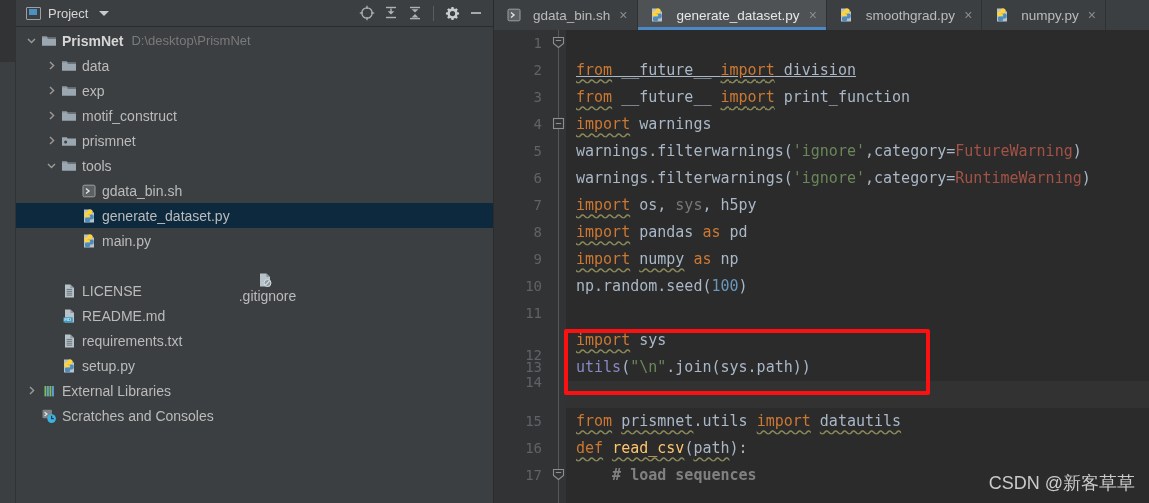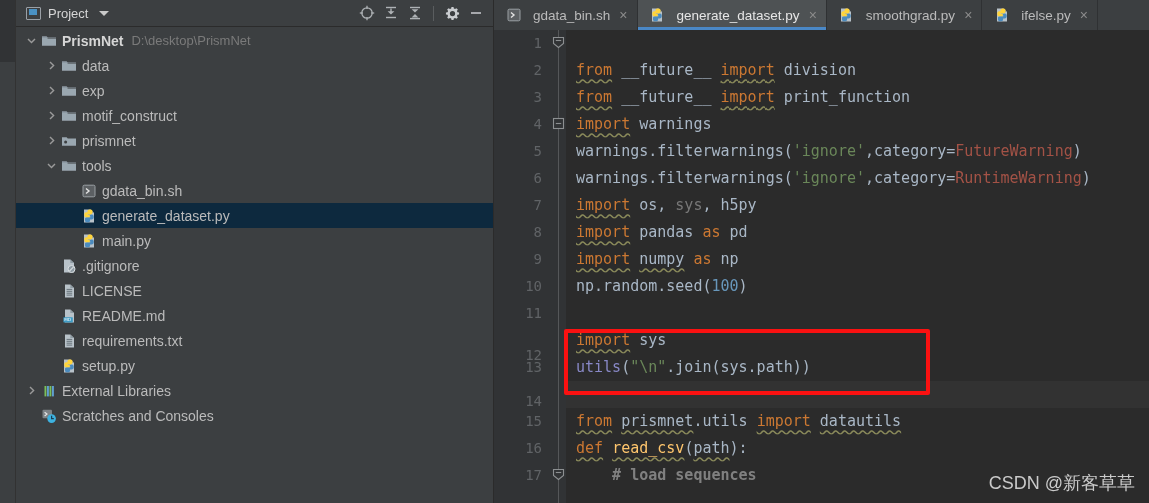--- a/index.html
+++ b/index.html
@@ -420,21 +420,21 @@
           <span class="node-icon">
             <svg width="16" height="16" viewBox="0 0 16 16">
               <path d="M3 1.4h6.3L13 5.1v9.5H3z" fill="#b8c2c9"></path>
               <path d="M9.3 1.4 L13 5.1 H9.3z" fill="#8e9ba3"></path>
               <path d="M7.2 6.4h3.6c1.1 0 1.9.8 1.9 1.9v1.3c0 1-.8 1.8-1.9 1.8H9.1v1.1c0 1-.8 1.8-1.9 1.8H5.9C4.8 14.3 4 13.5 4 12.5v-1.4c0-1 .8-1.8 1.9-1.8h3.5V8.6H7.2z" fill="#4b8bbe"></path>
               <path d="M8.8 9.3H5.2c-1.1 0-1.9-.8-1.9-1.8V6.2c0-1 .8-1.9 1.9-1.9h1.3V3.2c0-1 .8-1.8 1.9-1.8h1.3c1 0 1.8.8 1.8 1.8v1.4c0 1-.8 1.8-1.8 1.8H6.2v.6h2.6z" fill="#ffd43b"></path>
             </svg>
           </span>
           <span class="node-label">main.py</span>
         </div>
-        <div class="tree-row" style="padding-left: 26px;">
+        <div class="tree-row" style="padding-left: 26px; flex-direction: column;">
           <span class="twisty blank"></span>
           <span class="node-icon">
             <svg width="16" height="16" viewBox="0 0 16 16">
               <path d="M3 1.4h6.3L13 5.1v9.5H3z" fill="#b8c2c9"></path>
               <path d="M9.3 1.4 L13 5.1 H9.3z" fill="#8e9ba3"></path>
               <circle cx="10.5" cy="11" r="3.5" fill="#8e9ba3" stroke="#d8dde0" stroke-width="1"></circle>
               <line x1="8.4" y1="13.1" x2="12.6" y2="8.9" stroke="#d8dde0" stroke-width="1.2"></line>
             </svg>
           </span>
           <span class="node-label">.gitignore</span>
@@ -562,41 +562,41 @@
         </div>
         <div class="tab">
           <span class="node-icon">
             <svg width="16" height="16" viewBox="0 0 16 16">
               <path d="M3 1.4h6.3L13 5.1v9.5H3z" fill="#b8c2c9"></path>
               <path d="M9.3 1.4 L13 5.1 H9.3z" fill="#8e9ba3"></path>
               <path d="M7.2 6.4h3.6c1.1 0 1.9.8 1.9 1.9v1.3c0 1-.8 1.8-1.9 1.8H9.1v1.1c0 1-.8 1.8-1.9 1.8H5.9C4.8 14.3 4 13.5 4 12.5v-1.4c0-1 .8-1.8 1.9-1.8h3.5V8.6H7.2z" fill="#4b8bbe"></path>
               <path d="M8.8 9.3H5.2c-1.1 0-1.9-.8-1.9-1.8V6.2c0-1 .8-1.9 1.9-1.9h1.3V3.2c0-1 .8-1.8 1.9-1.8h1.3c1 0 1.8.8 1.8 1.8v1.4c0 1-.8 1.8-1.8 1.8H6.2v.6h2.6z" fill="#ffd43b"></path>
             </svg>
           </span>
-          <span>ifelse.py</span>
+          <span>numpy.py</span>
           <span class="tab-close">×</span>
         </div>
       </div>
 
     <div class="code-wrap">
       <div class="gutter" id="gutter">
           <div class="ln" style="top: 0px;">1</div>
           <div class="ln" style="top: 27px;">2</div>
           <div class="ln" style="top: 54px;">3</div>
           <div class="ln" style="top: 81px;">4</div>
           <div class="ln" style="top: 108px;">5</div>
           <div class="ln" style="top: 135px;">6</div>
           <div class="ln" style="top: 162px;">7</div>
           <div class="ln" style="top: 189px;">8</div>
           <div class="ln" style="top: 216px;">9</div>
           <div class="ln" style="top: 243px;">10</div>
           <div class="ln" style="top: 270px;">11</div>
           <div class="ln" style="top: 312px;">12</div>
           <div class="ln" style="top: 324px;">13</div>
-          <div class="ln" style="top: 358px;">14</div>
+          <div class="ln" style="top: 339px;">14</div>
           <div class="ln" style="top: 378px;">15</div>
           <div class="ln" style="top: 405px;">16</div>
           <div class="ln" style="top: 432px;">17</div>
         </div>
       <div class="fold-col">
         <div class="fold-line"></div>
         <div class="fold-marker" style="top:5px">
           <svg width="13" height="13" viewBox="0 0 13 13">
             <path d="M1.5 1.5 h10 v6 l-5 4 -5 -4 z" fill="#313335" stroke="#8c8f91" stroke-width="1.1"></path>
             <line x1="3.8" y1="4.5" x2="9.2" y2="4.5" stroke="#8c8f91" stroke-width="1.1"></line>
@@ -610,21 +610,21 @@
         </div>
         <div class="fold-marker" style="top:437px">
           <svg width="13" height="13" viewBox="0 0 13 13">
             <path d="M1.5 1.5 h10 v6 l-5 4 -5 -4 z" fill="#313335" stroke="#8c8f91" stroke-width="1.1"></path>
             <line x1="3.8" y1="4.5" x2="9.2" y2="4.5" stroke="#8c8f91" stroke-width="1.1"></line>
           </svg>
         </div>
       </div>
       <div class="code-col" id="codecol">
           <div class="caret-row" style="top: 351px;"></div>
-          <div class="cl" style="top: 27px;"><span class="kw" style="text-decoration:underline wavy #8a8a5a;text-underline-offset:3px;">from</span> __future__ <span class="kw" style="text-decoration:underline wavy #8a8a5a;text-underline-offset:3px;">import</span> division</div>
+          <div class="cl" style="top: 27px; text-decoration: underline;"><span class="kw" style="text-decoration:underline wavy #8a8a5a;text-underline-offset:3px;">from</span> __future__ <span class="kw" style="text-decoration:underline wavy #8a8a5a;text-underline-offset:3px;">import</span> division</div>
           <div class="cl" style="top: 54px;"><span class="kw" style="text-decoration:underline wavy #8a8a5a;text-underline-offset:3px;">from</span> __future__ <span class="kw" style="text-decoration:underline wavy #8a8a5a;text-underline-offset:3px;">import</span> print_function</div>
           <div class="cl" style="top: 81px;"><span class="kw" style="text-decoration:underline wavy #8a8a5a;text-underline-offset:3px;">import</span> warnings</div>
           <div class="cl" style="top: 108px;">warnings.filterwarnings(<span class="str">'ignore'</span>,category=<span class="warncls">FutureWarning</span>)</div>
           <div class="cl" style="top: 135px;">warnings.filterwarnings(<span class="str">'ignore'</span>,category=<span class="warncls">RuntimeWarning</span>)</div>
           <div class="cl" style="top: 162px;"><span class="kw" style="text-decoration:underline wavy #8a8a5a;text-underline-offset:3px;">import</span> os, <span class="dim">sys</span>, h5py</div>
           <div class="cl" style="top: 189px;"><span class="kw" style="text-decoration:underline wavy #8a8a5a;text-underline-offset:3px;">import</span> pandas <span class="kw" style="">as</span> pd</div>
           <div class="cl" style="top: 216px;"><span class="kw" style="text-decoration:underline wavy #8a8a5a;text-underline-offset:3px;">import</span> <span style="text-decoration:underline wavy #8a8a5a;text-underline-offset:3px;">numpy</span> <span class="kw" style="">as</span> np</div>
           <div class="cl" style="top: 243px;">np.random.seed(<span class="num">100</span>)</div>
           <div class="cl" style="top: 270px;"></div>
           <div class="cl" style="top: 297px;"><span class="kw" style="text-decoration:underline wavy #8a8a5a;text-underline-offset:3px;">import</span> sys</div>

